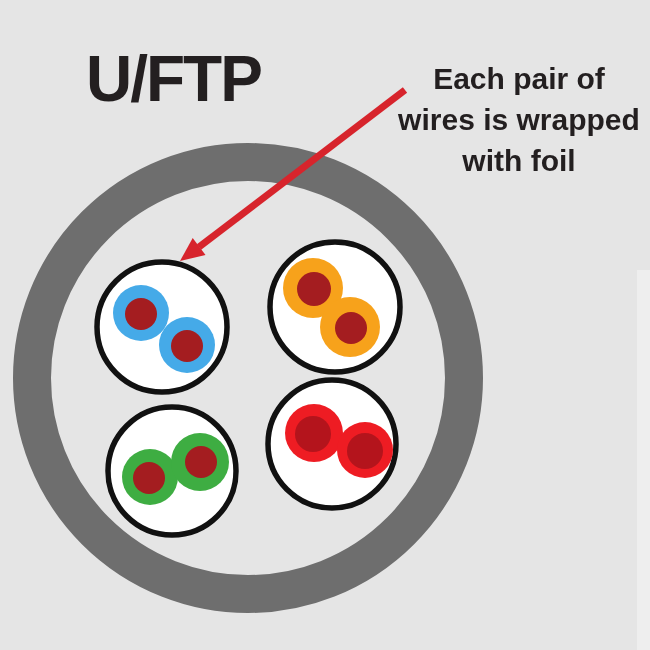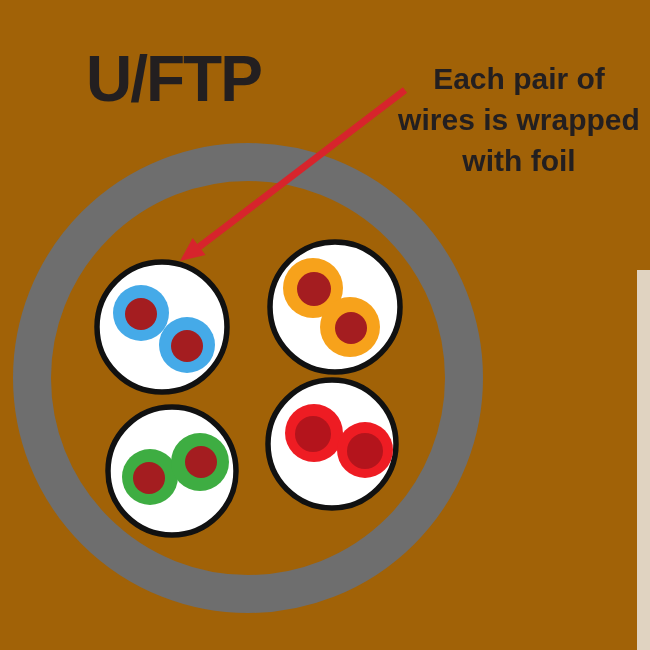--- a/index.html
+++ b/index.html
@@ -4,21 +4,21 @@
 <style>
   html, body {
     margin: 0;
     padding: 0;
     background: #ffffff;
   }
   #stage {
     position: relative;
     width: 650px;
     height: 650px;
-    background: #a16207;
+    background: #e5e5e5;
     overflow: hidden;
     font-family: "Liberation Sans", sans-serif;
   }
   #diagram-svg {
     position: absolute;
     left: 0;
     top: 0;
   }
   .foil {
     fill: #ffffff;

